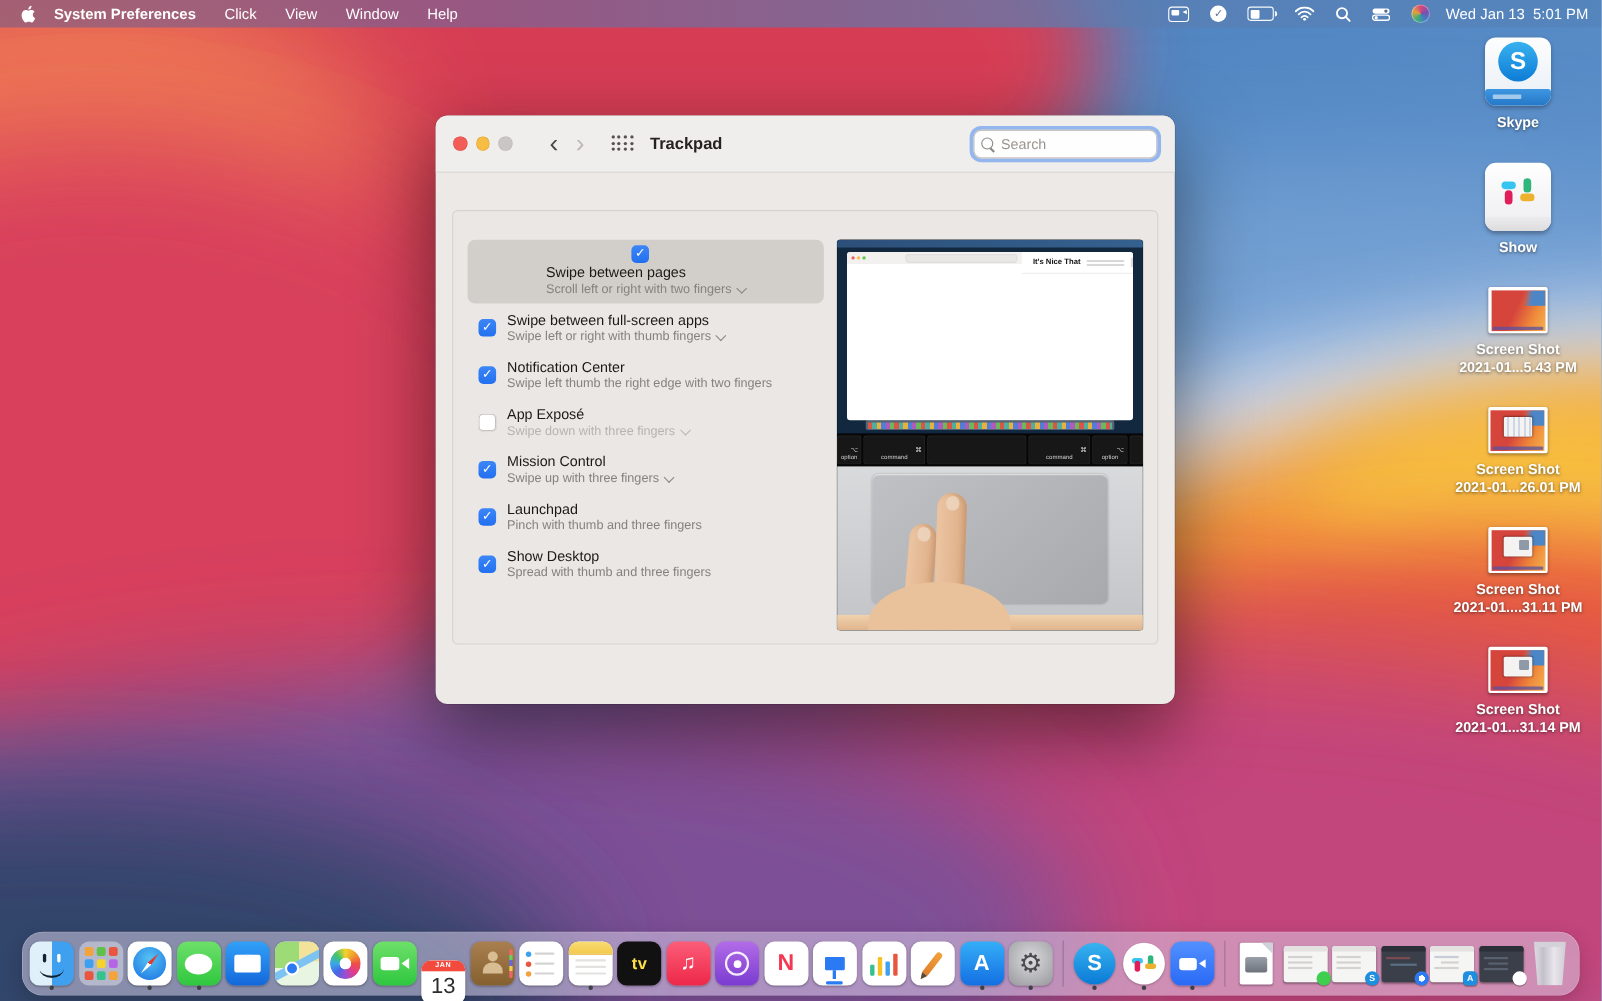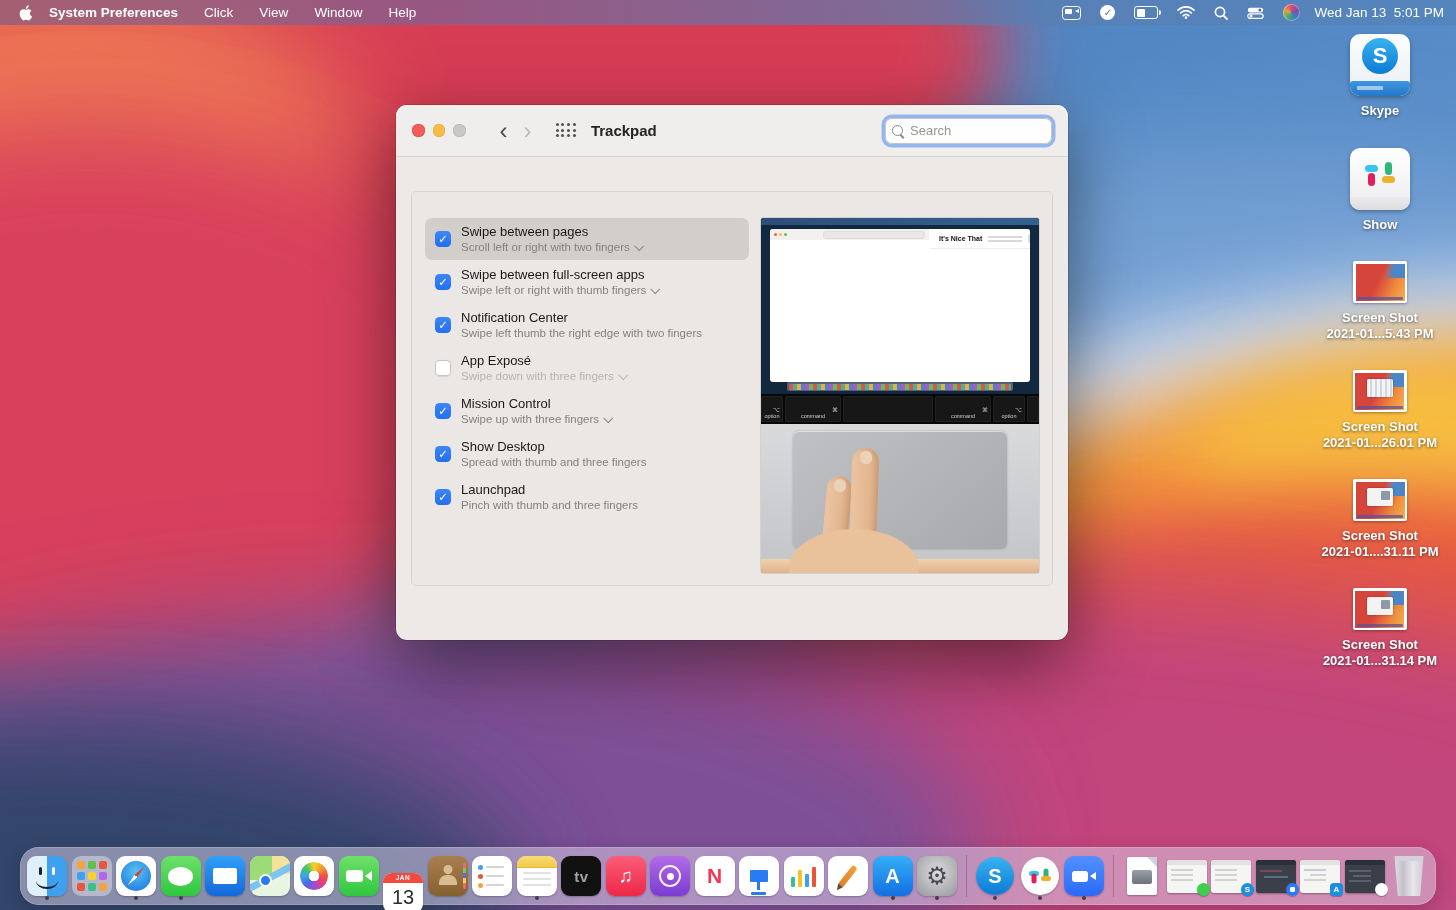--- a/index.html
+++ b/index.html
@@ -78,21 +78,21 @@
   .tabs-row{position:absolute;top:75px;left:0;right:0;display:flex;justify-content:center;z-index:3;}
   .seg{display:flex;background:#e3dfdc;border-radius:9px;padding:1px;box-shadow:inset 0 0 0 .5px rgba(0,0,0,.08);}
   .seg .tab{font-size:13px;color:#211f1d;padding:3px 13px;border-radius:8px;position:relative;line-height:17px;}
   .seg .tab.active{background:#fff;box-shadow:0 1px 3px rgba(0,0,0,.22),0 0 0 .5px rgba(0,0,0,.06);font-weight:500;}
   .seg .sep{width:1px;background:#cfcac6;margin:4px 0;}
   
   .panel{position:absolute;left:15px;right:15px;top:86px;height:395px;border:1px solid #d7d3d0;border-radius:5px;background:#eae7e4;box-sizing:border-box;}
   .panel-inner{display:flex;padding:26px 13px 14px 13px;}
   .glist{flex:1;padding-right:12px;}
   .grow{display:flex;align-items:center;padding:5px 10px;border-radius:7px;min-height:40px;box-sizing:border-box;margin-bottom:1px;}
-  .grow.selected{background:#d2cfcb;}
+  .grow.selected{background:#d2cfcb;flex-direction:column;}
   .cbx{width:16px;height:16px;border-radius:4.5px;background:#fff;box-shadow:inset 0 0 0 1px #c6c2be,0 .5px 1px rgba(0,0,0,.08);margin-right:10px;flex:0 0 auto;position:relative;}
   .cbx.on{background:linear-gradient(#3c86f7,#2370ef);box-shadow:none;}
   .cbx.on::after{content:"✓";position:absolute;inset:0;color:#fff;font-size:11.5px;font-weight:bold;text-align:center;line-height:16px;}
   .gtexts{display:flex;flex-direction:column;}
   .gtitle{font-size:13px;color:#1b1916;line-height:17px;}
   .gsub{font-size:11.5px;color:#85827e;line-height:15px;display:flex;align-items:center;}
   .gsub .chev{width:5.5px;height:5.5px;border-right:1.5px solid #8a8784;border-bottom:1.5px solid #8a8784;transform:rotate(45deg) translate(-1px,-1px);margin-left:6px;flex:0 0 auto;}
   .grow.disabled .gsub{color:#b7b4b0;}
   .grow.disabled .gsub .chev{border-color:#bcb9b5;}
   
@@ -174,21 +174,21 @@
   .di-contacts .head{position:absolute;left:50%;top:9px;transform:translateX(-50%);width:9px;height:9px;border-radius:50%;background:#d9bd92;}
   .di-contacts .torso{position:absolute;left:50%;top:19px;transform:translateX(-50%);width:18px;height:10px;border-radius:8px 8px 0 0;background:#d9bd92;}
   .di-contacts .tabs{position:absolute;right:2px;top:7px;width:3px;height:26px;background:repeating-linear-gradient(#e66 0 5px,#6c6 5px 10px,#66d 10px 15px,#ec5 15px 20px,#e66 20px 26px);border-radius:1px;}
   .di-reminders{background:#fff;display:flex;flex-direction:column;justify-content:center;gap:4px;padding-left:6px;box-sizing:border-box;}
   .di-reminders .r{display:flex;align-items:center;gap:3px;}
   .di-reminders .r b{width:5px;height:5px;border-radius:50%;}
   .di-reminders .r i{width:18px;height:2.5px;background:#d5d4d3;border-radius:1px;}
   .di-notes{background:#fff;display:flex;flex-direction:column;}
   .di-notes .top{height:11px;background:linear-gradient(#f8dc72,#f3c94d);border-bottom:1px solid #e4b93c;}
   .di-notes .ln{margin:4px 6px 0;height:2px;background:#e3e2e0;border-radius:1px;}
-  .di-tv{background:#111;display:flex;align-items:center;justify-content:center;color:#a3a3a3;}
+  .di-tv{background:#111;display:flex;align-items:center;justify-content:center;color:#fde047;}
   .di-tv .tvt{font-size:15px;font-weight:bold;letter-spacing:.5px;}
   .di-tv .apl{font-size:12px;margin-right:1px;}
   .di-music{background:linear-gradient(#fb5d78,#ee2748);display:flex;align-items:center;justify-content:center;color:#fff;font-size:19px;}
   .di-podcasts{background:linear-gradient(#b26ce8,#7a3bd0);display:flex;align-items:center;justify-content:center;}
   .di-podcasts .p1{width:18px;height:18px;border:2px solid rgba(255,255,255,.9);border-radius:50%;display:flex;align-items:center;justify-content:center;}
   .di-podcasts .p2{width:7px;height:7px;background:#fff;border-radius:50%;}
   .di-news{background:#fff;display:flex;align-items:center;justify-content:center;}
   .di-news .nn{font-size:21px;font-weight:bold;color:#f43853;}
   .di-keynote{background:#fff;display:flex;align-items:center;justify-content:center;}
   .di-keynote .pod{width:18px;height:12px;background:#2a7bf3;border-radius:1px;position:relative;}
@@ -463,33 +463,33 @@
               <span class="gsub">
                   <span>Swipe up with three fingers</span>
                   <span class="chev"></span>
                 </span>
             </span>
           </div>
 
           <div class="grow">
             <span class="cbx on"></span>
             <span class="gtexts">
+              <span class="gtitle">Launchpad</span>
+              <span class="gsub">
+                  <span>Pinch with thumb and three fingers</span>
+                </span>
+            </span>
+          </div>
+
+          <div class="grow">
+            <span class="cbx on"></span>
+            <span class="gtexts">
               <span class="gtitle">Show Desktop</span>
               <span class="gsub">
                   <span>Spread with thumb and three fingers</span>
-                </span>
-            </span>
-          </div>
-
-          <div class="grow">
-            <span class="cbx on"></span>
-            <span class="gtexts">
-              <span class="gtitle">Launchpad</span>
-              <span class="gsub">
-                  <span>Pinch with thumb and three fingers</span>
                 </span>
             </span>
           </div>
         </div>
 
         <div class="vwrap">
           <div class="vmac">
             <div class="vmenubar"></div>
             <div class="vsafari">
               <div class="vtoolbar">

